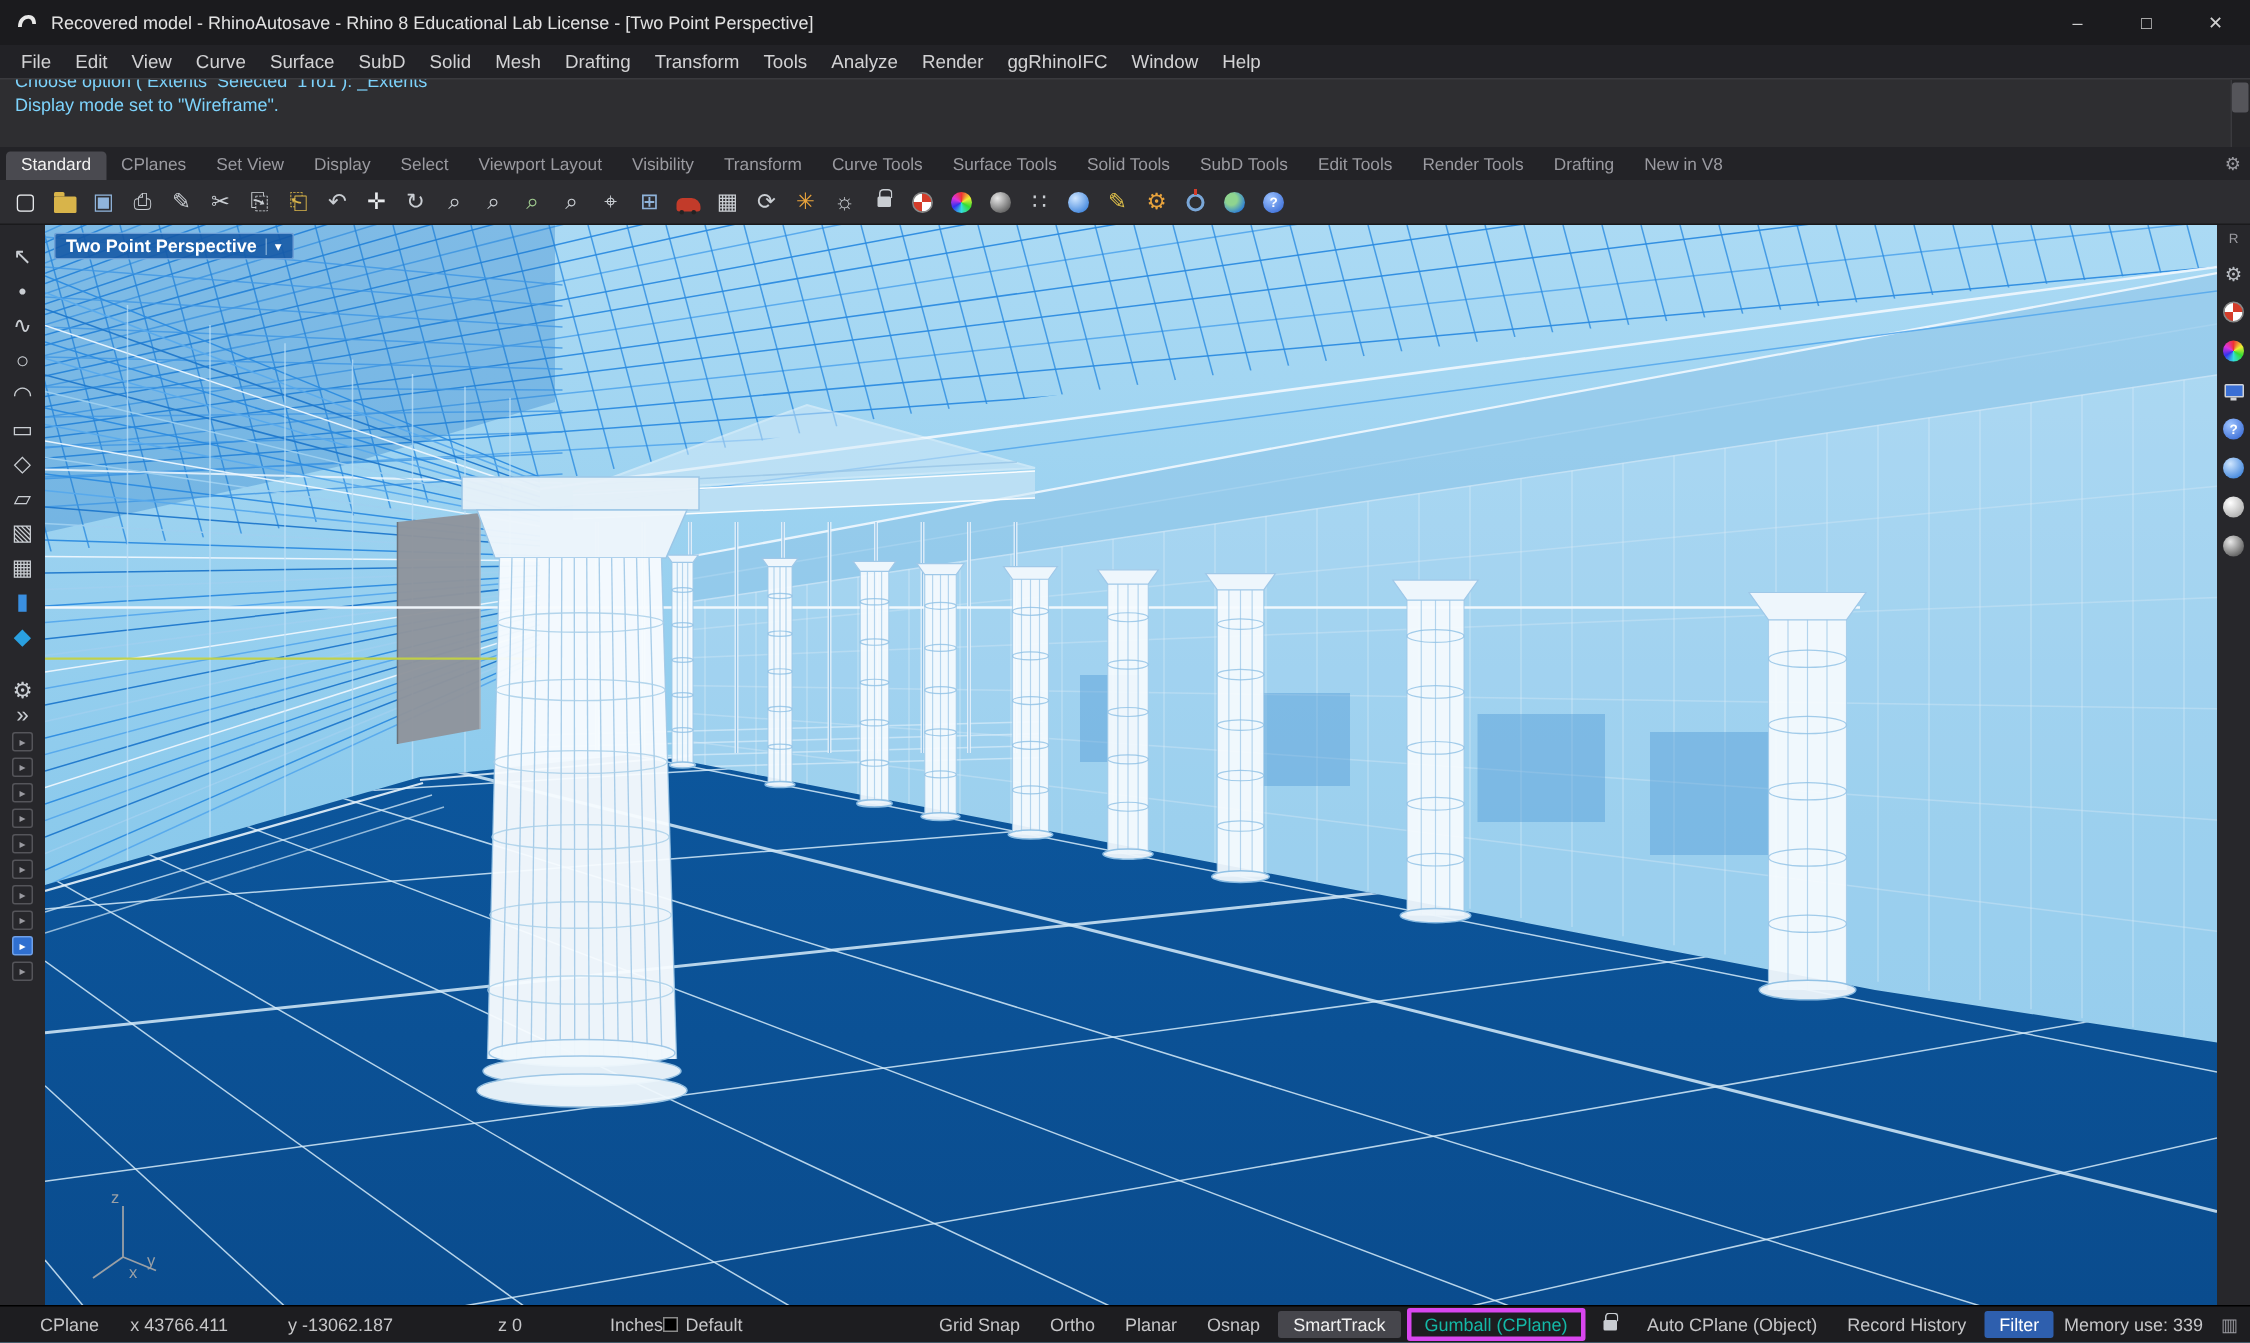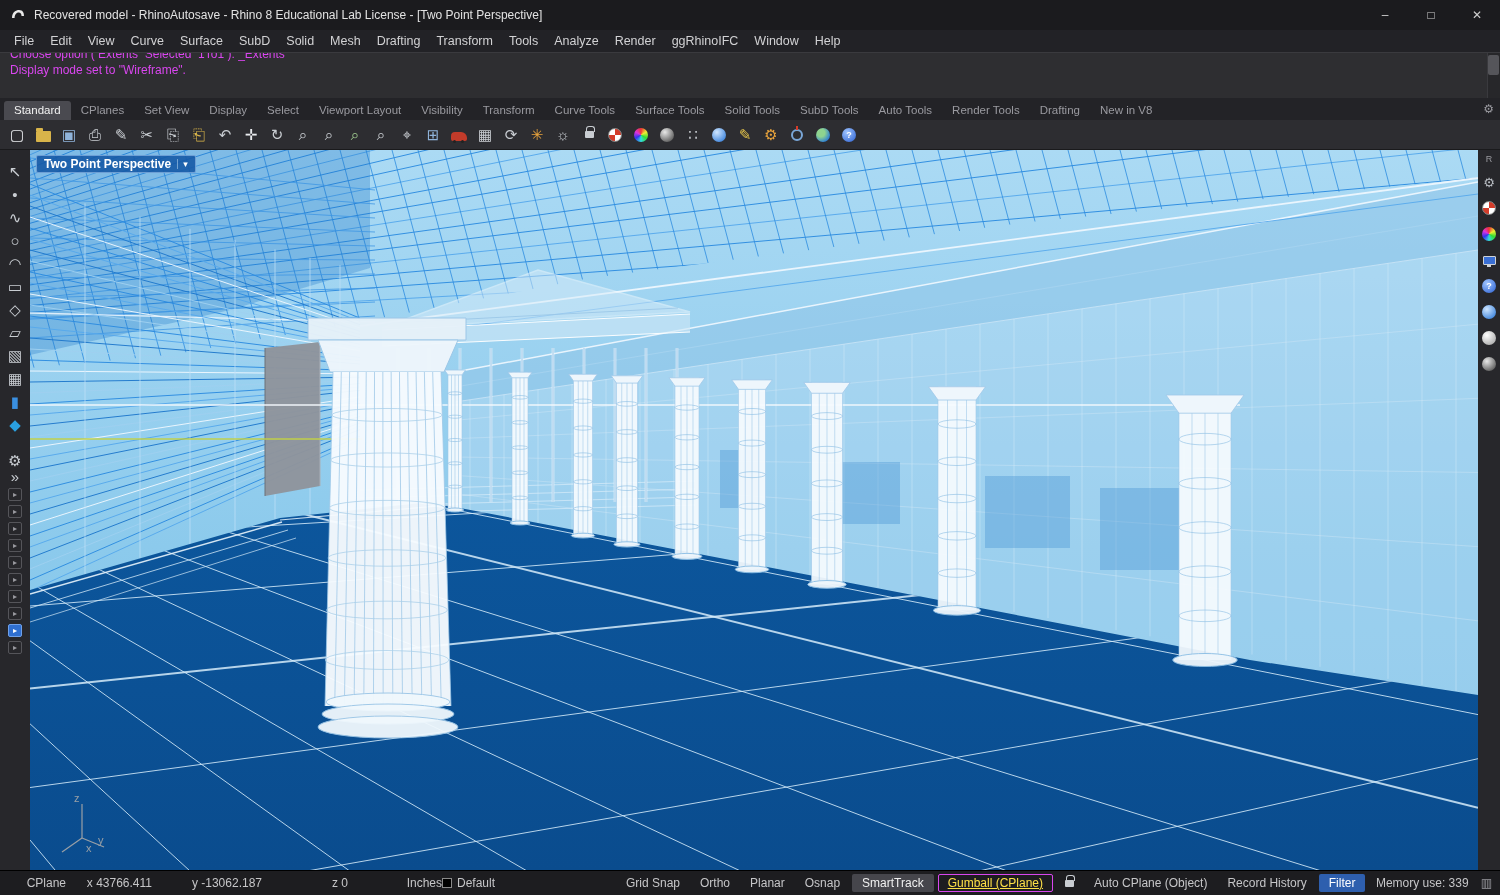--- a/index.html
+++ b/index.html
@@ -13,21 +13,21 @@
   .logo { display:flex; align-items:center; }
   .title-text { font-size:12px; color:#e2e2e2; margin-left:8px; }
   .win-btns { margin-left:auto; display:flex; }
   .win-btn { width:46px; height:30px; display:flex; align-items:center; justify-content:center; color:#cfcfcf; font-size:12px; }
   
   .menubar { height:22px; background:#222226; display:flex; align-items:center; padding-left:6px; }
   .menu-item { padding:0 8px; font-size:12.5px; color:#d2d2d4; }
   
   .cmdarea { height:46px; background:#2e2e31; position:relative; overflow:hidden; border-top:1px solid #3a3a3e; }
   .cmd-scroll { margin-top:-7px; padding-left:10px; }
-  .cmd-line { font-size:12px; line-height:16px; color:#d946ef; white-space:pre; }
+  .cmd-line { font-size:12px; line-height:16px; color:#7dd3fc; white-space:pre; }
   .cmd-prompt { font-weight:bold; color:#ffffff; }
   .cmd-scrollbar { position:absolute; right:0; top:0; width:13px; height:100%; background:#27272a; border-left:1px solid #3a3a3e; }
   .cmd-thumb { position:absolute; right:1px; top:2px; width:11px; height:20px; background:#55555a; border-radius:2px; }
   
   .tabbar { height:22px; background:#232327; display:flex; align-items:flex-end; padding-left:4px; }
   .tab { font-size:11.5px; color:#9a9aa0; padding:3px 10px 4px; white-space:nowrap; }
   .tab.active { background:#4a4a50; color:#f2f2f2; border-radius:3px 3px 0 0; }
   .tab-gear { margin-left:auto; margin-right:6px; color:#9a9aa0; font-size:12px; align-self:center; }
   
   .toolbar { height:30px; background:#2d2d31; display:flex; align-items:center; padding-left:4px; border-bottom:1px solid #1a1a1c; }
@@ -52,21 +52,21 @@
   .rp-top { font-size:9px; color:#9a9aa0; }
   .rp-icon { width:16px; height:16px; display:flex; align-items:center; justify-content:center; }
   .rp-icon .glyph { font-size:13px; }
   
   .statusbar { height:25px; background:#1d1d20; display:flex; align-items:center; font-size:12px; color:#c6c6c8;
                padding:0 8px; border-top:1px solid #000;text-align:right; }
   .sb-cell { white-space:nowrap; }
   #sb-toggles { display:flex; align-items:center; margin-left:66px; }
   .sb-toggle { padding:2px 10px; white-space:nowrap; }
   .sb-toggle.raised { background:#46464c; border-radius:2px; color:#f0f0f0; margin:0 2px; }
-  .sb-toggle.outlined { border:1px solid #d946ef; border-radius:2px; color:#fde047; margin:0 2px; padding:1px 9px;text-decoration:underline; }
+  .sb-toggle.outlined { border:3px solid #d946ef; border-radius:2px; color:#14b8a6; margin:0 2px; padding:1px 9px; }
   .sb-toggle.blue { background:#2e5fae; border-radius:2px; color:#fff; margin:0 2px; }
   .sb-right { margin-left:auto; display:flex; align-items:center; gap:12px; }
   .layer-swatch { width:10px; height:10px; border:1px solid #8a8a8a; background:#000; display:inline-block; }
   
   .shape { position:relative; }
   .shape-folder { width:15px; height:11px; background:#d8b44a; border-radius:1px; margin-top:3px; }
   .shape-folder::before { content:''; position:absolute; top:-3px; left:0; width:7px; height:3px; background:#d8b44a; border-radius:1px 1px 0 0; }
   .shape-car { width:16px; height:9px; background:#c23b2a; border-radius:4px 6px 2px 2px; margin-top:4px; }
   .shape-car::after { content:''; position:absolute; bottom:-2px; left:2px; width:3px; height:3px; background:#222; border-radius:50%; box-shadow:8px 0 #222; }
   .shape-pie-red { width:14px; height:14px; border-radius:50%; border:1px solid #888;
@@ -139,21 +139,21 @@
     <span class="tab">Set View</span>
     <span class="tab">Display</span>
     <span class="tab">Select</span>
     <span class="tab">Viewport Layout</span>
     <span class="tab">Visibility</span>
     <span class="tab">Transform</span>
     <span class="tab">Curve Tools</span>
     <span class="tab">Surface Tools</span>
     <span class="tab">Solid Tools</span>
     <span class="tab">SubD Tools</span>
-    <span class="tab">Auto Tools</span>
+    <span class="tab">Edit Tools</span>
     <span class="tab">Render Tools</span>
     <span class="tab">Drafting</span>
     <span class="tab">New in V8</span>
     <span class="tab-gear">⚙</span>
   </div>
 
 <div class="toolbar">
   <div id="toolbar-icons">
       <div class="tb-icon">
         <span class="glyph" style="color: rgb(233, 235, 238);">▢</span>

